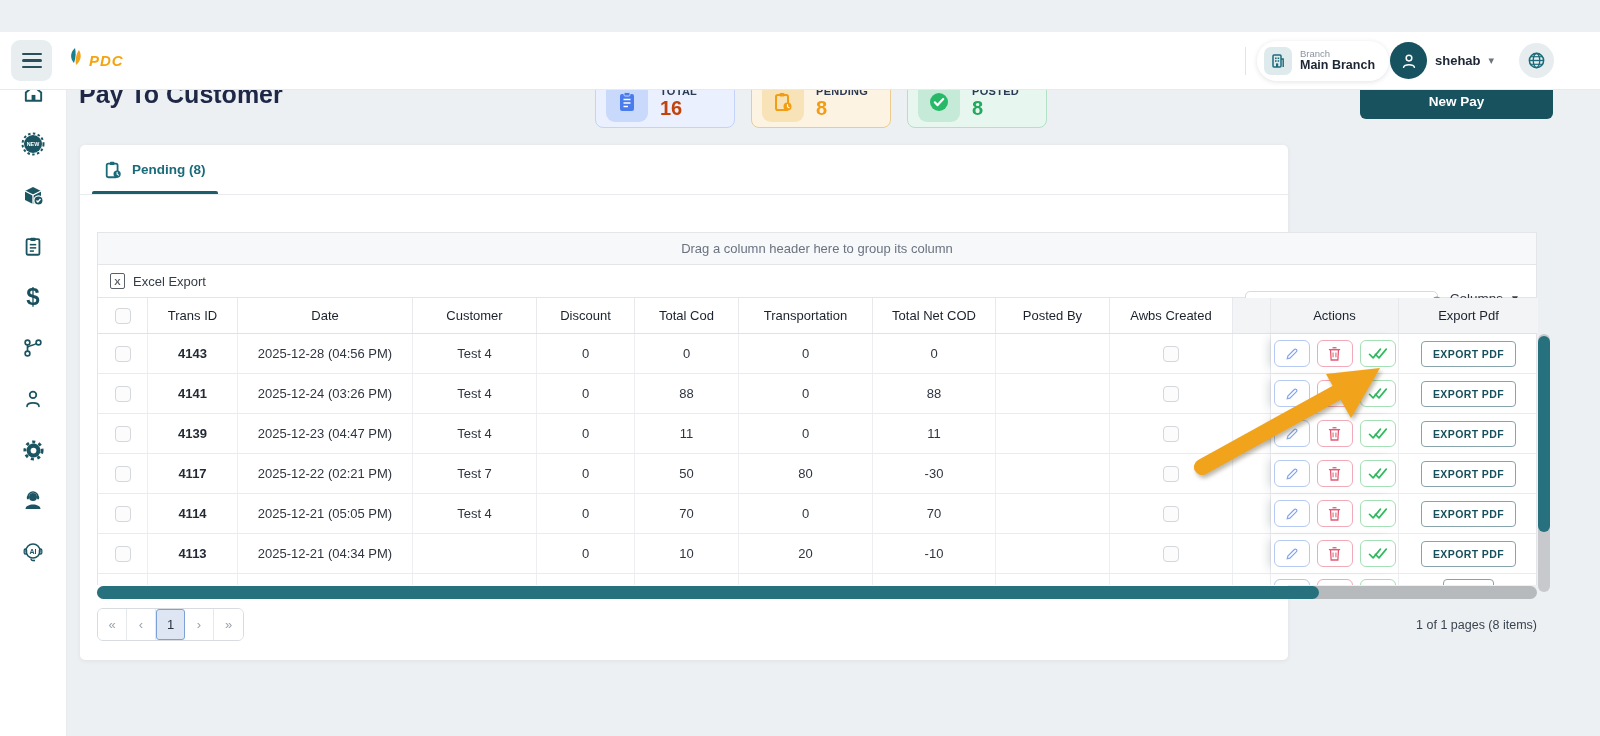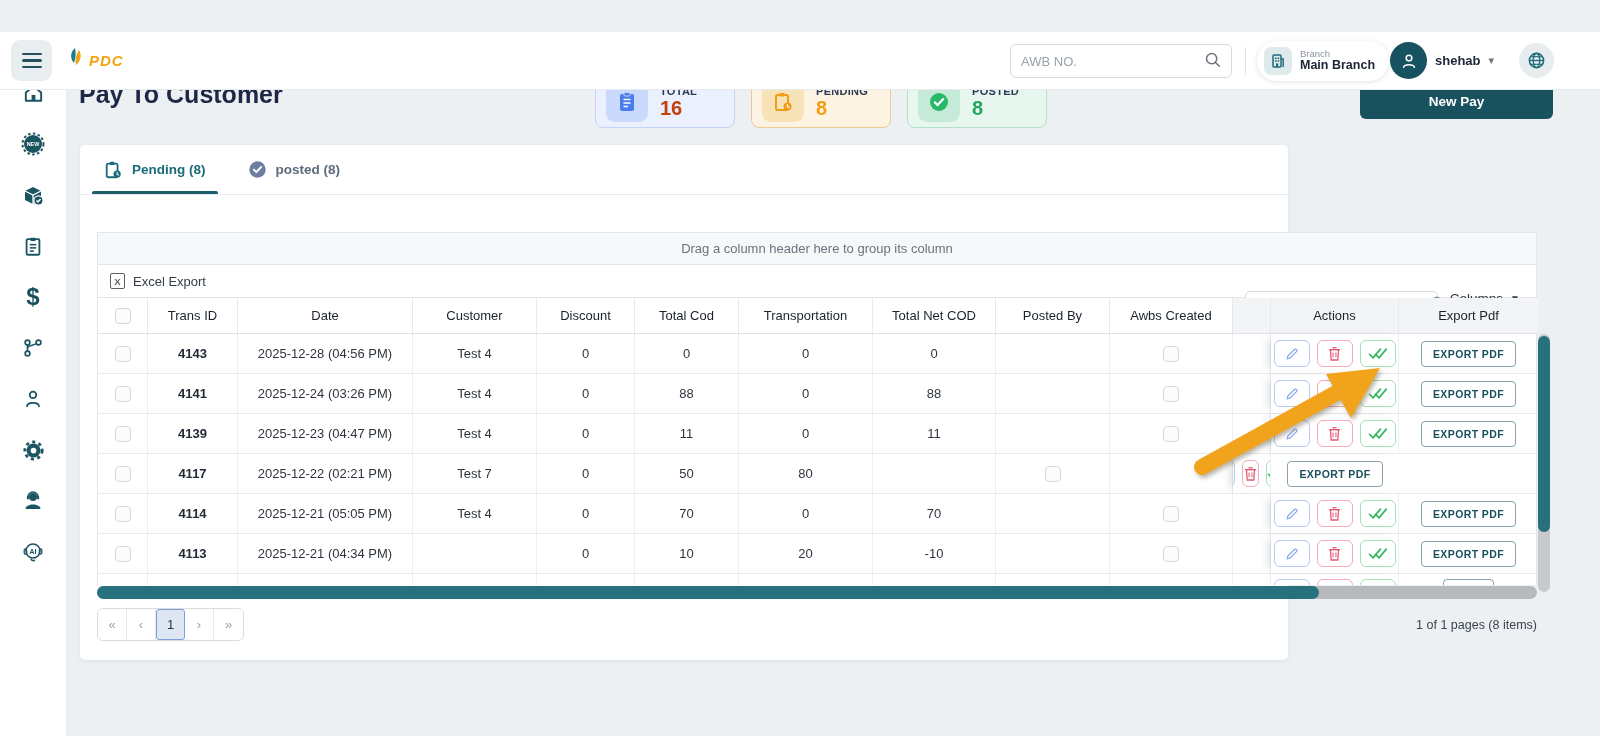--- a/index.html
+++ b/index.html
@@ -121,29 +121,20 @@
       </div>
     <div class="logo">
       <span>
         <svg width="20" height="24" viewBox="0 0 20 24">
             <path d="M9 2 C4 6 4 13 8 17 C10 12 10 6 9 2 Z" fill="#1a7f8c"></path>
             <path d="M13 4 C16 9 15 15 10 19 C9 14 10 8 13 4 Z" fill="#f2a31c"></path>
           </svg>
       </span>
       <span class="logo-text">PDC</span>
     </div>
-    <div class="awb-box">
-      <input type="text" placeholder="AWB NO." style="">
-      <span>
-        <svg width="17" height="17" viewBox="0 0 20 20">
-            <circle cx="9" cy="9" r="6" fill="none" stroke="#6b7480" stroke-width="1.8"></circle>
-            <line x1="13.5" y1="13.5" x2="18" y2="18" stroke="#6b7480" stroke-width="1.8" stroke-linecap="round"></line>
-          </svg>
-      </span>
-    </div>
     <div class="top-divider"></div>
     <div class="branch-pill">
       <div class="branch-icon-tile">
         <svg width="16" height="16" viewBox="0 0 16 16">
             <rect x="3" y="2" width="8" height="12" rx="1" fill="none" stroke="#1b6b7a" stroke-width="1.5"></rect>
             <rect x="5" y="4.5" width="1.6" height="1.6" fill="#1b6b7a"></rect>
             <rect x="7.6" y="4.5" width="1.6" height="1.6" fill="#1b6b7a"></rect>
             <rect x="5" y="7.2" width="1.6" height="1.6" fill="#1b6b7a"></rect>
             <rect x="7.6" y="7.2" width="1.6" height="1.6" fill="#1b6b7a"></rect>
             <rect x="6" y="10.4" width="2.2" height="3.6" fill="#1b6b7a"></rect>
@@ -305,27 +296,20 @@
     <div class="tabs">
       <div class="tab active">
         <svg width="19" height="20" viewBox="0 0 21 22">
             <rect x="3" y="4" width="12" height="15" rx="1.8" fill="none" stroke="#1a6b7a" stroke-width="2"></rect>
             <rect x="6.5" y="2" width="5" height="3.6" rx="1" fill="#1a6b7a"></rect>
             <circle cx="14.5" cy="15.5" r="4" fill="#1a6b7a"></circle>
             <path d="M14.5 13.5 v2.2 l1.6 1" fill="none" stroke="#fff" stroke-width="1.2" stroke-linecap="round"></path>
           </svg>
         <span class="tab-label">Pending (8)</span>
       </div>
-      <div class="tab inactive">
-        <svg width="19" height="19" viewBox="0 0 22 22">
-            <circle cx="11" cy="11" r="9.5" fill="#6f7da0"></circle>
-            <path d="M6.8 11.3 l2.8 2.8 l5.6 -6" fill="none" stroke="#fff" stroke-width="2.2" stroke-linecap="round" stroke-linejoin="round"></path>
-          </svg>
-        <span class="tab-label">posted (8)</span>
-      </div>
     </div>
 
     <div class="grid">
       <div class="group-hint">Drag a column header here to group its column</div>
 
       <div class="toolbar">
         <div class="excel-export">
           <span class="excel-ic">X</span>
           <span class="excel-label">Excel Export</span>
         </div>
@@ -496,20 +480,21 @@
       <div class="trow">
         <div class="tcell">
             <div class="checkbox"></div>
           </div>
         <div class="tcell bold">4117</div>
         <div class="tcell">2025-12-22 (02:21 PM)</div>
         <div class="tcell">Test 7</div>
         <div class="tcell">0</div>
         <div class="tcell">50</div>
         <div class="tcell">80</div>
+        <div class="tcell">-30</div>
         <div class="tcell"></div>
         <div class="tcell">
             <div class="checkbox"></div>
           </div>
         <div class="tcell"></div>
         <div class="tcell actions">
           <div class="abtn edit">
               <svg width="16" height="16" viewBox="0 0 20 20">
                 <path d="M4 16 L4.8 12.6 L13 4.4 a1.6 1.6 0 0 1 2.3 0 l0.3 0.3 a1.6 1.6 0 0 1 0 2.3 L7.4 15.2 Z" fill="none" stroke="#86a6ea" stroke-width="1.5"></path>
               </svg>

